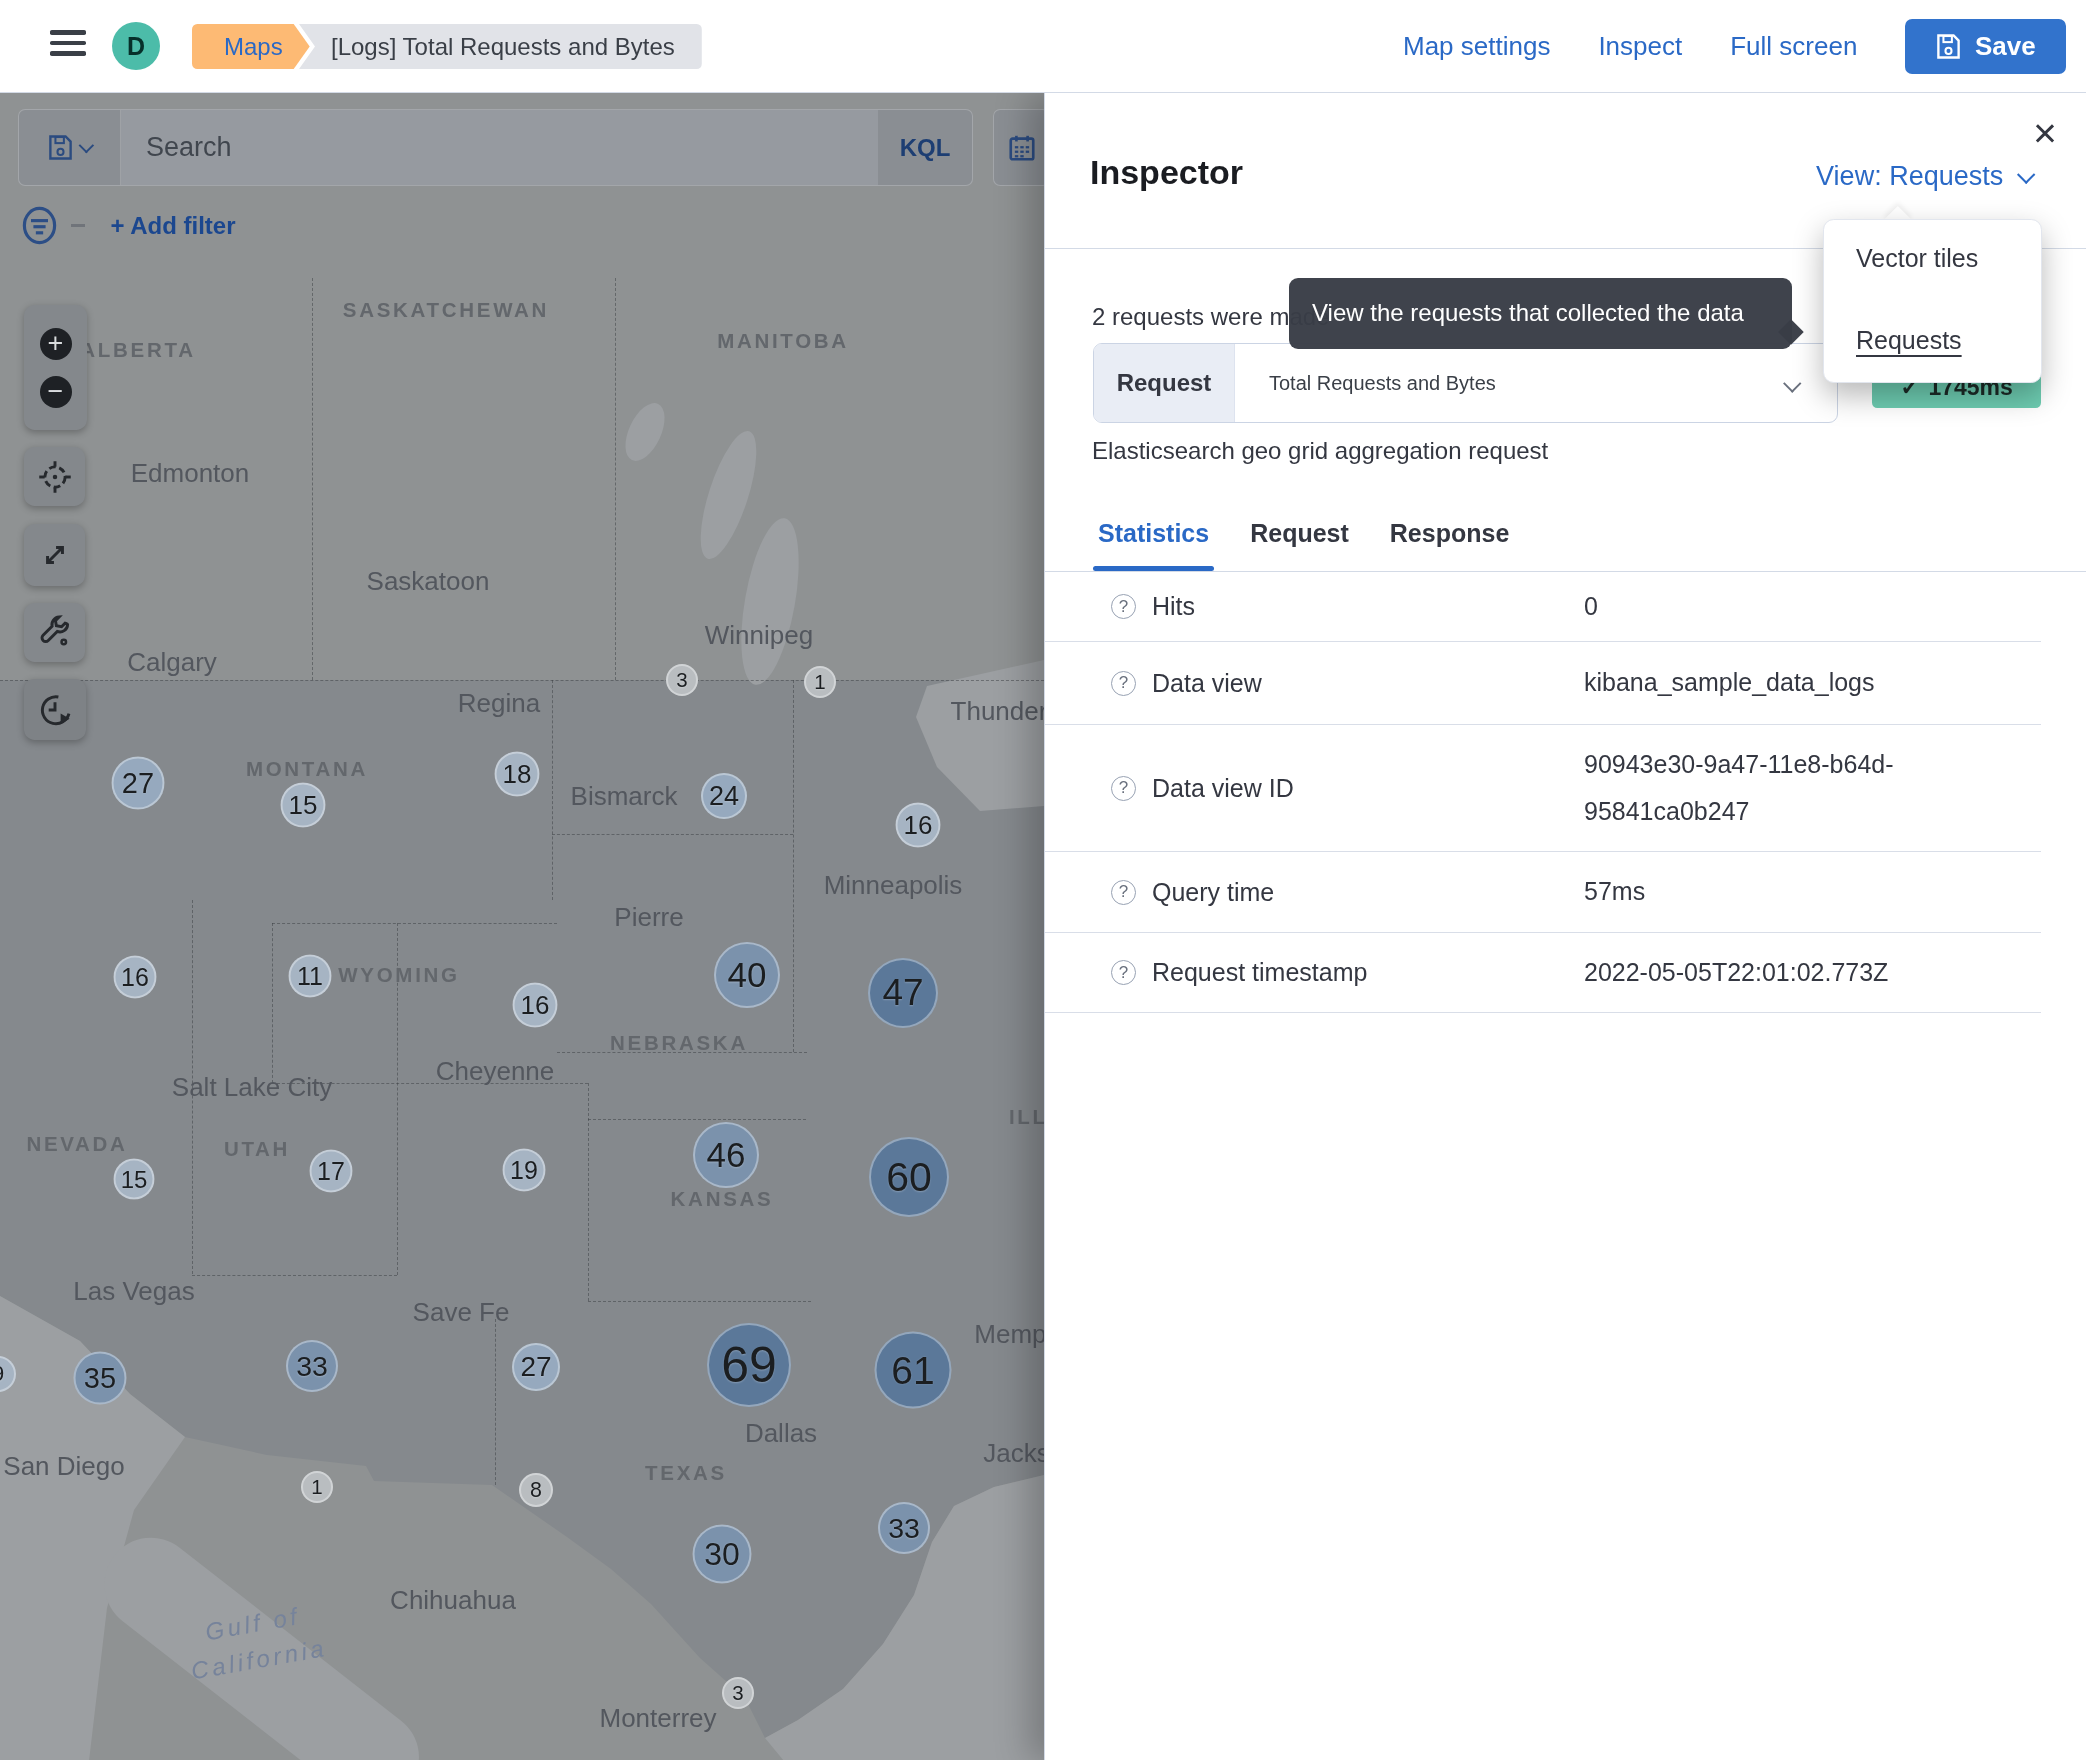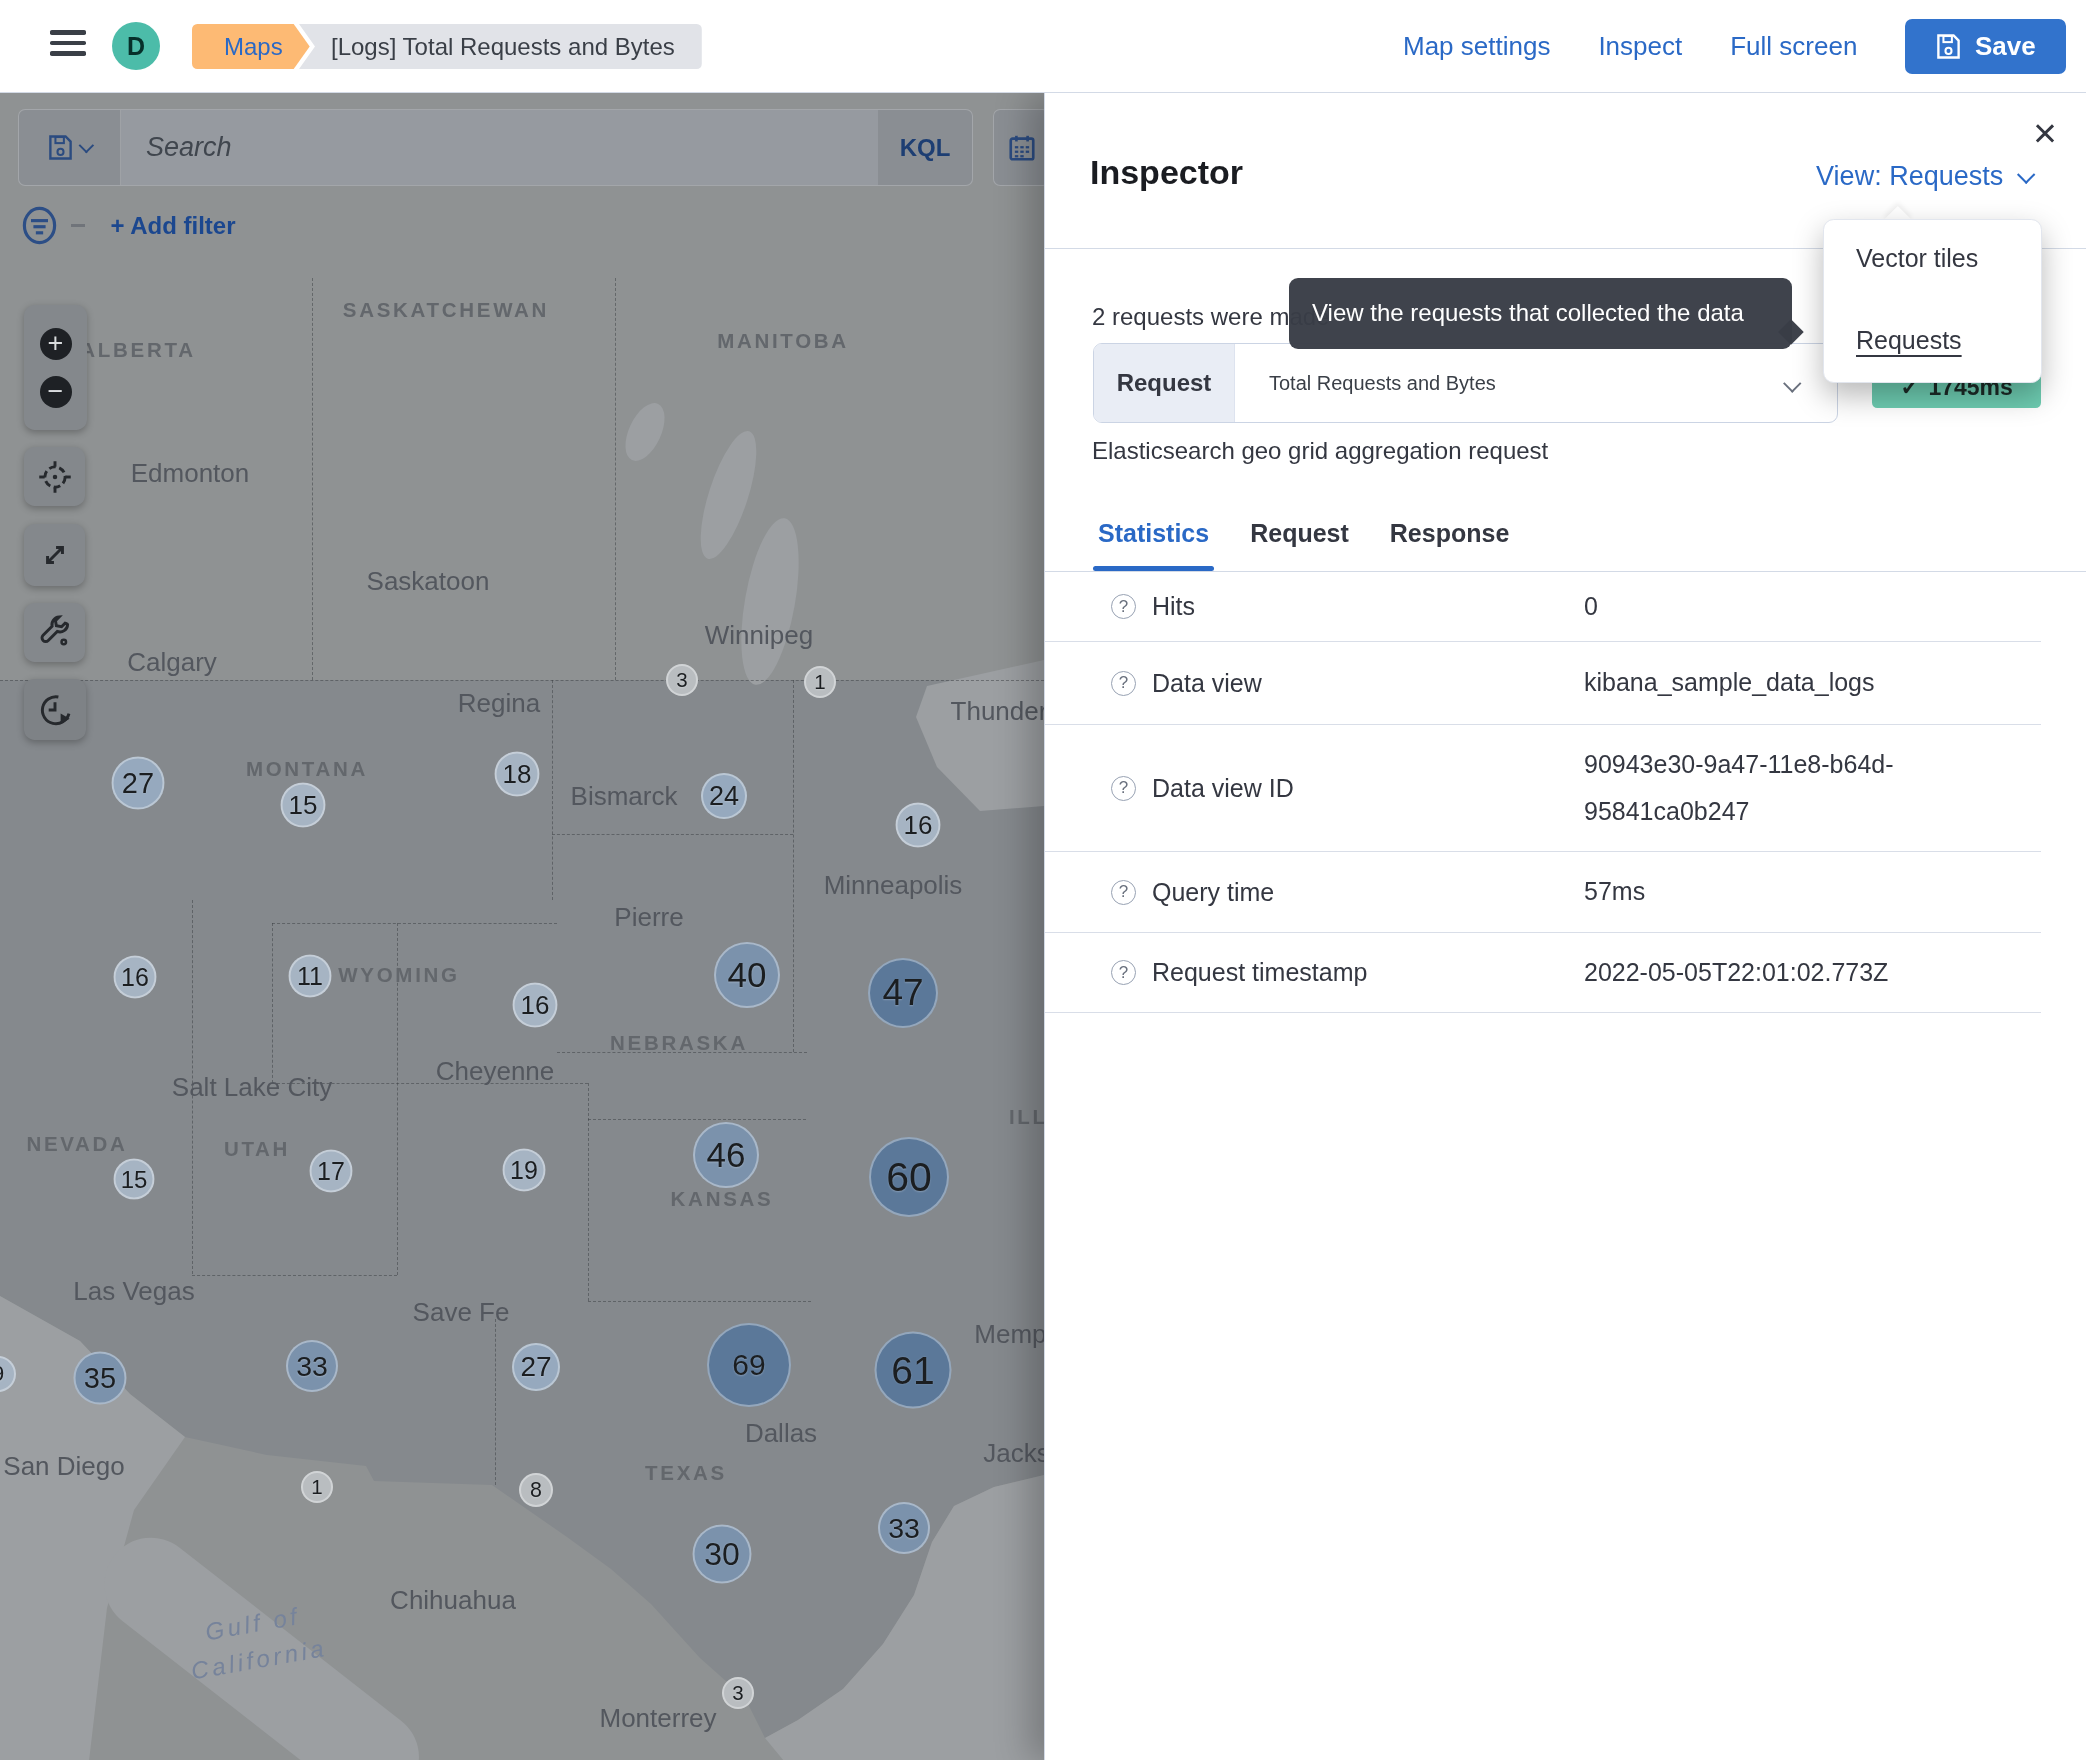--- a/index.html
+++ b/index.html
@@ -39,21 +39,21 @@
   .maplabel.region { color:#63676C; font-size:20.5px; font-weight:700; letter-spacing:2.7px; }
   .maplabel.city { color:#53575E; font-size:26px; }
   .maplabel.water { color:#76839B; font-size:24px; font-style:italic; letter-spacing:3.6px; text-align:center; transform:translate(-50%,-50%) rotate(-10deg); line-height:1.5; }
   .cluster { position:absolute; transform:translate(-50%,-50%); border-radius:50%; display:flex; align-items:center; justify-content:center; border:2.7px solid rgba(255,255,255,0.35); color:#1B1E21; font-weight:400; cursor:pointer; text-shadow:0 0.9px 1.8px rgba(255,255,255,0.25); }
   .t0 { background:#B9BDC0; } .t1 { background:#A6B4C3; } .t2 { background:#96A9BE; } .t3 { background:#7B92AC; } .t4 { background:#5B7899; }
 
   
   #searchbar { position:absolute; left:18px; top:109px; width:955px; height:77px; background:#8A8E93; border:0.9px solid rgba(255,255,255,0.22); border-radius:7.1px; z-index:6; display:flex; align-items:stretch; }
   #sb-left { width:102px; display:flex; align-items:center; justify-content:center; gap:7.1px; border-right:0.9px solid rgba(255,255,255,0.18); }
   #sb-mid { flex:1; background:#969AA0; display:flex; align-items:center; }
-  .sb-input { width:100%; height:100%; background:transparent; border:none; outline:none; font-size:27px; color:#32373D; padding:0 25px; font-family:inherit;font-style:italic; }
+  .sb-input { width:100%; height:100%; background:transparent; border:none; outline:none; font-size:27px; color:#32373D; padding:0 25px; font-family:inherit; }
   .sb-input::placeholder { color:#40464E; }
   #sb-kql { width:94px; display:flex; align-items:center; justify-content:center; color:#1D3E73; font-size:24px; font-weight:700; }
   #datebtn { position:absolute; left:993px; top:109px; width:57px; height:77px; background:#8A8E93; border:0.9px solid rgba(255,255,255,0.22); border-radius:7.1px; z-index:6; display:flex; align-items:center; justify-content:center; }
   #filterrow { position:absolute; left:19.6px; top:203px; height:45px; display:flex; align-items:center; z-index:6; gap:12.5px; }
   #filter-dash { width:14.3px; height:2.7px; background:#70747A; }
   #addfilter { color:#1B478F; font-size:24px; font-weight:600; cursor:pointer; margin-left:12.5px; }
 
   
   .mctl { position:absolute; background:#84888C; border-radius:10.7px; box-shadow:0 2.7px 7.1px rgba(0,0,0,0.25); z-index:6; display:flex; flex-direction:column; align-items:center; justify-content:center; cursor:pointer; }
   .zoomcircle { width:32px; height:32px; border-radius:50%; background:#1E2125; color:#D9DCDE; display:flex; align-items:center; justify-content:center; font-size:27px; line-height:1; cursor:pointer; }
@@ -178,21 +178,21 @@
         <div class="cluster t4" style="left: 903px; top: 900px; width: 70px; height: 70px; font-size: 37px;">47</div>
         <div class="cluster t3" style="left: 726px; top: 1062px; width: 66px; height: 66px; font-size: 35px;">46</div>
         <div class="cluster t4" style="left: 909px; top: 1084px; width: 80px; height: 80px; font-size: 41px;">60</div>
         <div class="cluster t1" style="left: 331px; top: 1078px; width: 43px; height: 43px; font-size: 25px;">17</div>
         <div class="cluster t1" style="left: 524px; top: 1077px; width: 43px; height: 43px; font-size: 25px;">19</div>
         <div class="cluster t1" style="left: 134px; top: 1086px; width: 41px; height: 41px; font-size: 24px;">15</div>
         <div class="cluster t1" style="left: -1.8px; top: 1281px; width: 36px; height: 36px; font-size: 22px;">9</div>
         <div class="cluster t3" style="left: 100px; top: 1285px; width: 53px; height: 53px; font-size: 29px;">35</div>
         <div class="cluster t3" style="left: 312px; top: 1273px; width: 52px; height: 52px; font-size: 28.5px;">33</div>
         <div class="cluster t2" style="left: 536px; top: 1274px; width: 48px; height: 48px; font-size: 28px;">27</div>
-        <div class="cluster t4" style="left: 749px; top: 1272px; width: 84px; height: 84px; font-size: 30px;">69</div>
+        <div class="cluster t4" style="left: 749px; top: 1272px; width: 84px; height: 84px; font-size: 50px;">69</div>
         <div class="cluster t4" style="left: 913px; top: 1277px; width: 77px; height: 77px; font-size: 39px;">61</div>
         <div class="cluster t0" style="left: 317px; top: 1394px; width: 32px; height: 32px; font-size: 20.5px;">1</div>
         <div class="cluster t0" style="left: 536px; top: 1397px; width: 34px; height: 34px; font-size: 21.4px;">8</div>
         <div class="cluster t3" style="left: 904px; top: 1435px; width: 52px; height: 52px; font-size: 28.5px;">33</div>
         <div class="cluster t3" style="left: 722px; top: 1461px; width: 59px; height: 59px; font-size: 32px;">30</div>
         <div class="cluster t0" style="left: 738px; top: 1600px; width: 32px; height: 32px; font-size: 20.5px;">3</div>
       </div>
   </div>
 
   <div id="searchbar">

